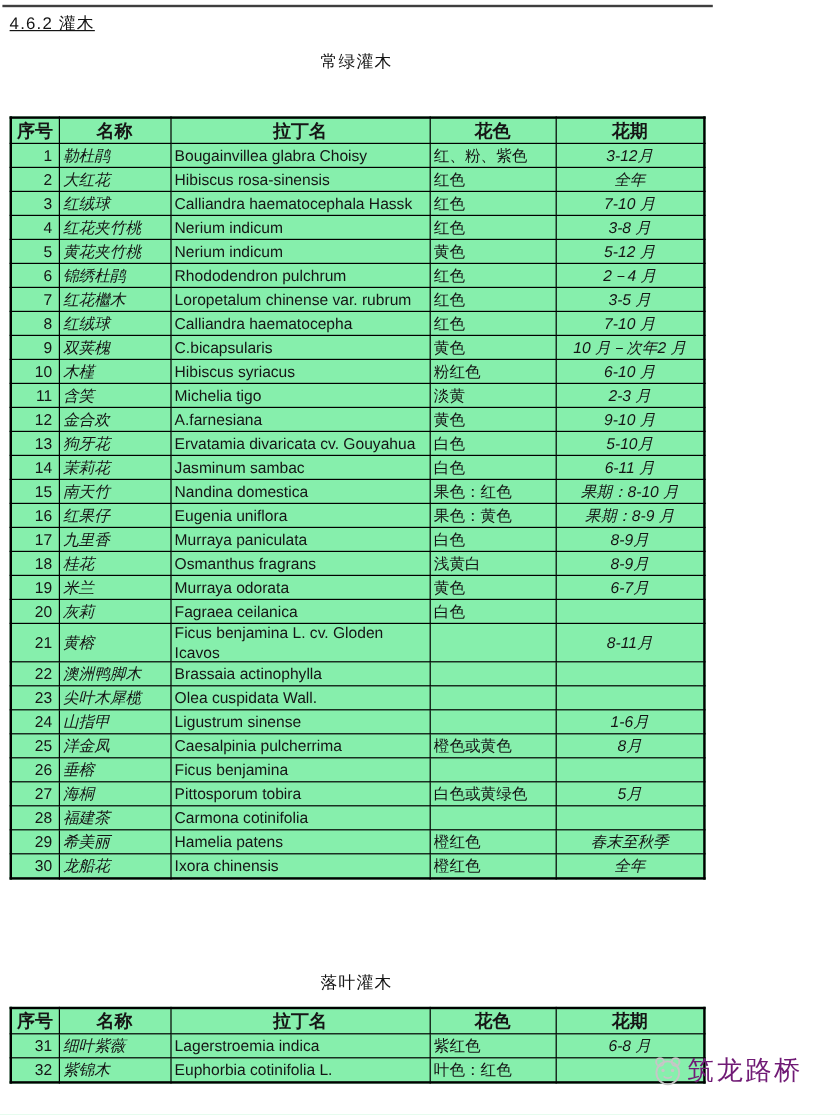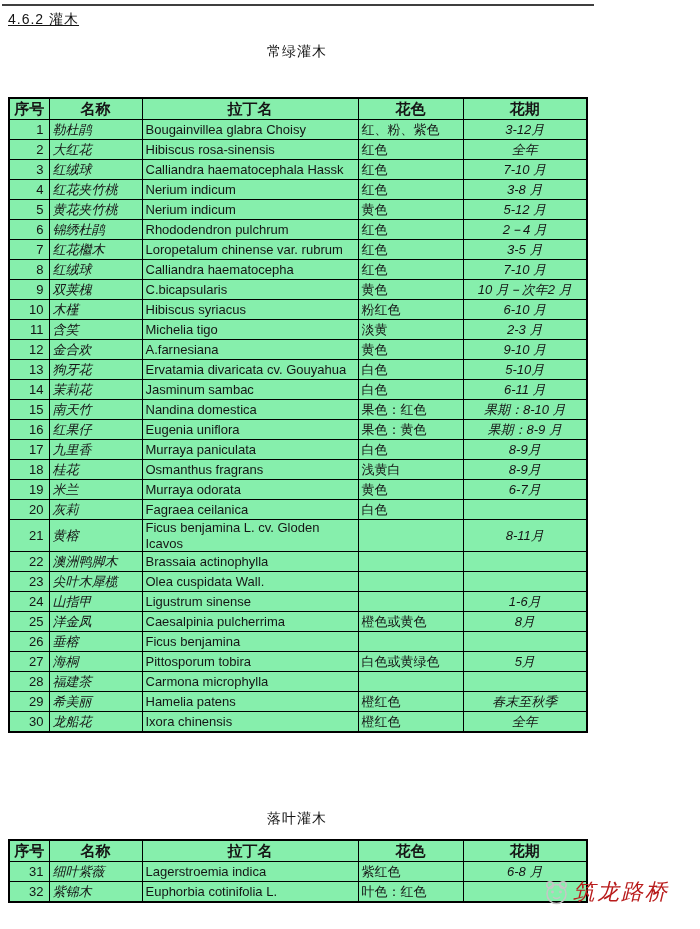--- a/index.html
+++ b/index.html
@@ -44,22 +44,22 @@
   }
   td.num   { text-align:right; padding-right:5px; }
   td.name  { text-align:left;font-style:italic; }
   td.latin { text-align:left; }
   td.colorcell { }
   td.period    { text-align:center;font-style:italic; }
 
   .watermark {
     position:absolute; left:543px; top:877px;
     display:flex; align-items:center; gap:3px;
-    color:#b91c1c; font-size:22px; letter-spacing:2px;
-    pointer-events:none; white-space:nowrap;font-style:italic;
+    color:#701a75; font-size:22px; letter-spacing:2px;
+    pointer-events:none; white-space:nowrap;
   }
   .watermark svg { display:block; }
 </style>
 </head>
 <body>
 
 <div class="top-rule"></div>
 
 <div class="sec-title">4.6.2 灌木</div>
 
@@ -268,21 +268,21 @@
       <tr>
         <td class="num">27</td>
         <td class="name">海桐</td>
         <td class="latin">Pittosporum tobira</td>
         <td class="colorcell">白色或黄绿色</td>
         <td class="period">5月</td>
       </tr>
       <tr>
         <td class="num">28</td>
         <td class="name">福建茶</td>
-        <td class="latin">Carmona microphylla</td>
+        <td class="latin">Carmona cotinifolia</td>
         <td class="colorcell"></td>
         <td class="period"></td>
       </tr>
       <tr>
         <td class="num">29</td>
         <td class="name">希美丽</td>
         <td class="latin">Hamelia patens</td>
         <td class="colorcell">橙红色</td>
         <td class="period">春末至秋季</td>
       </tr>

